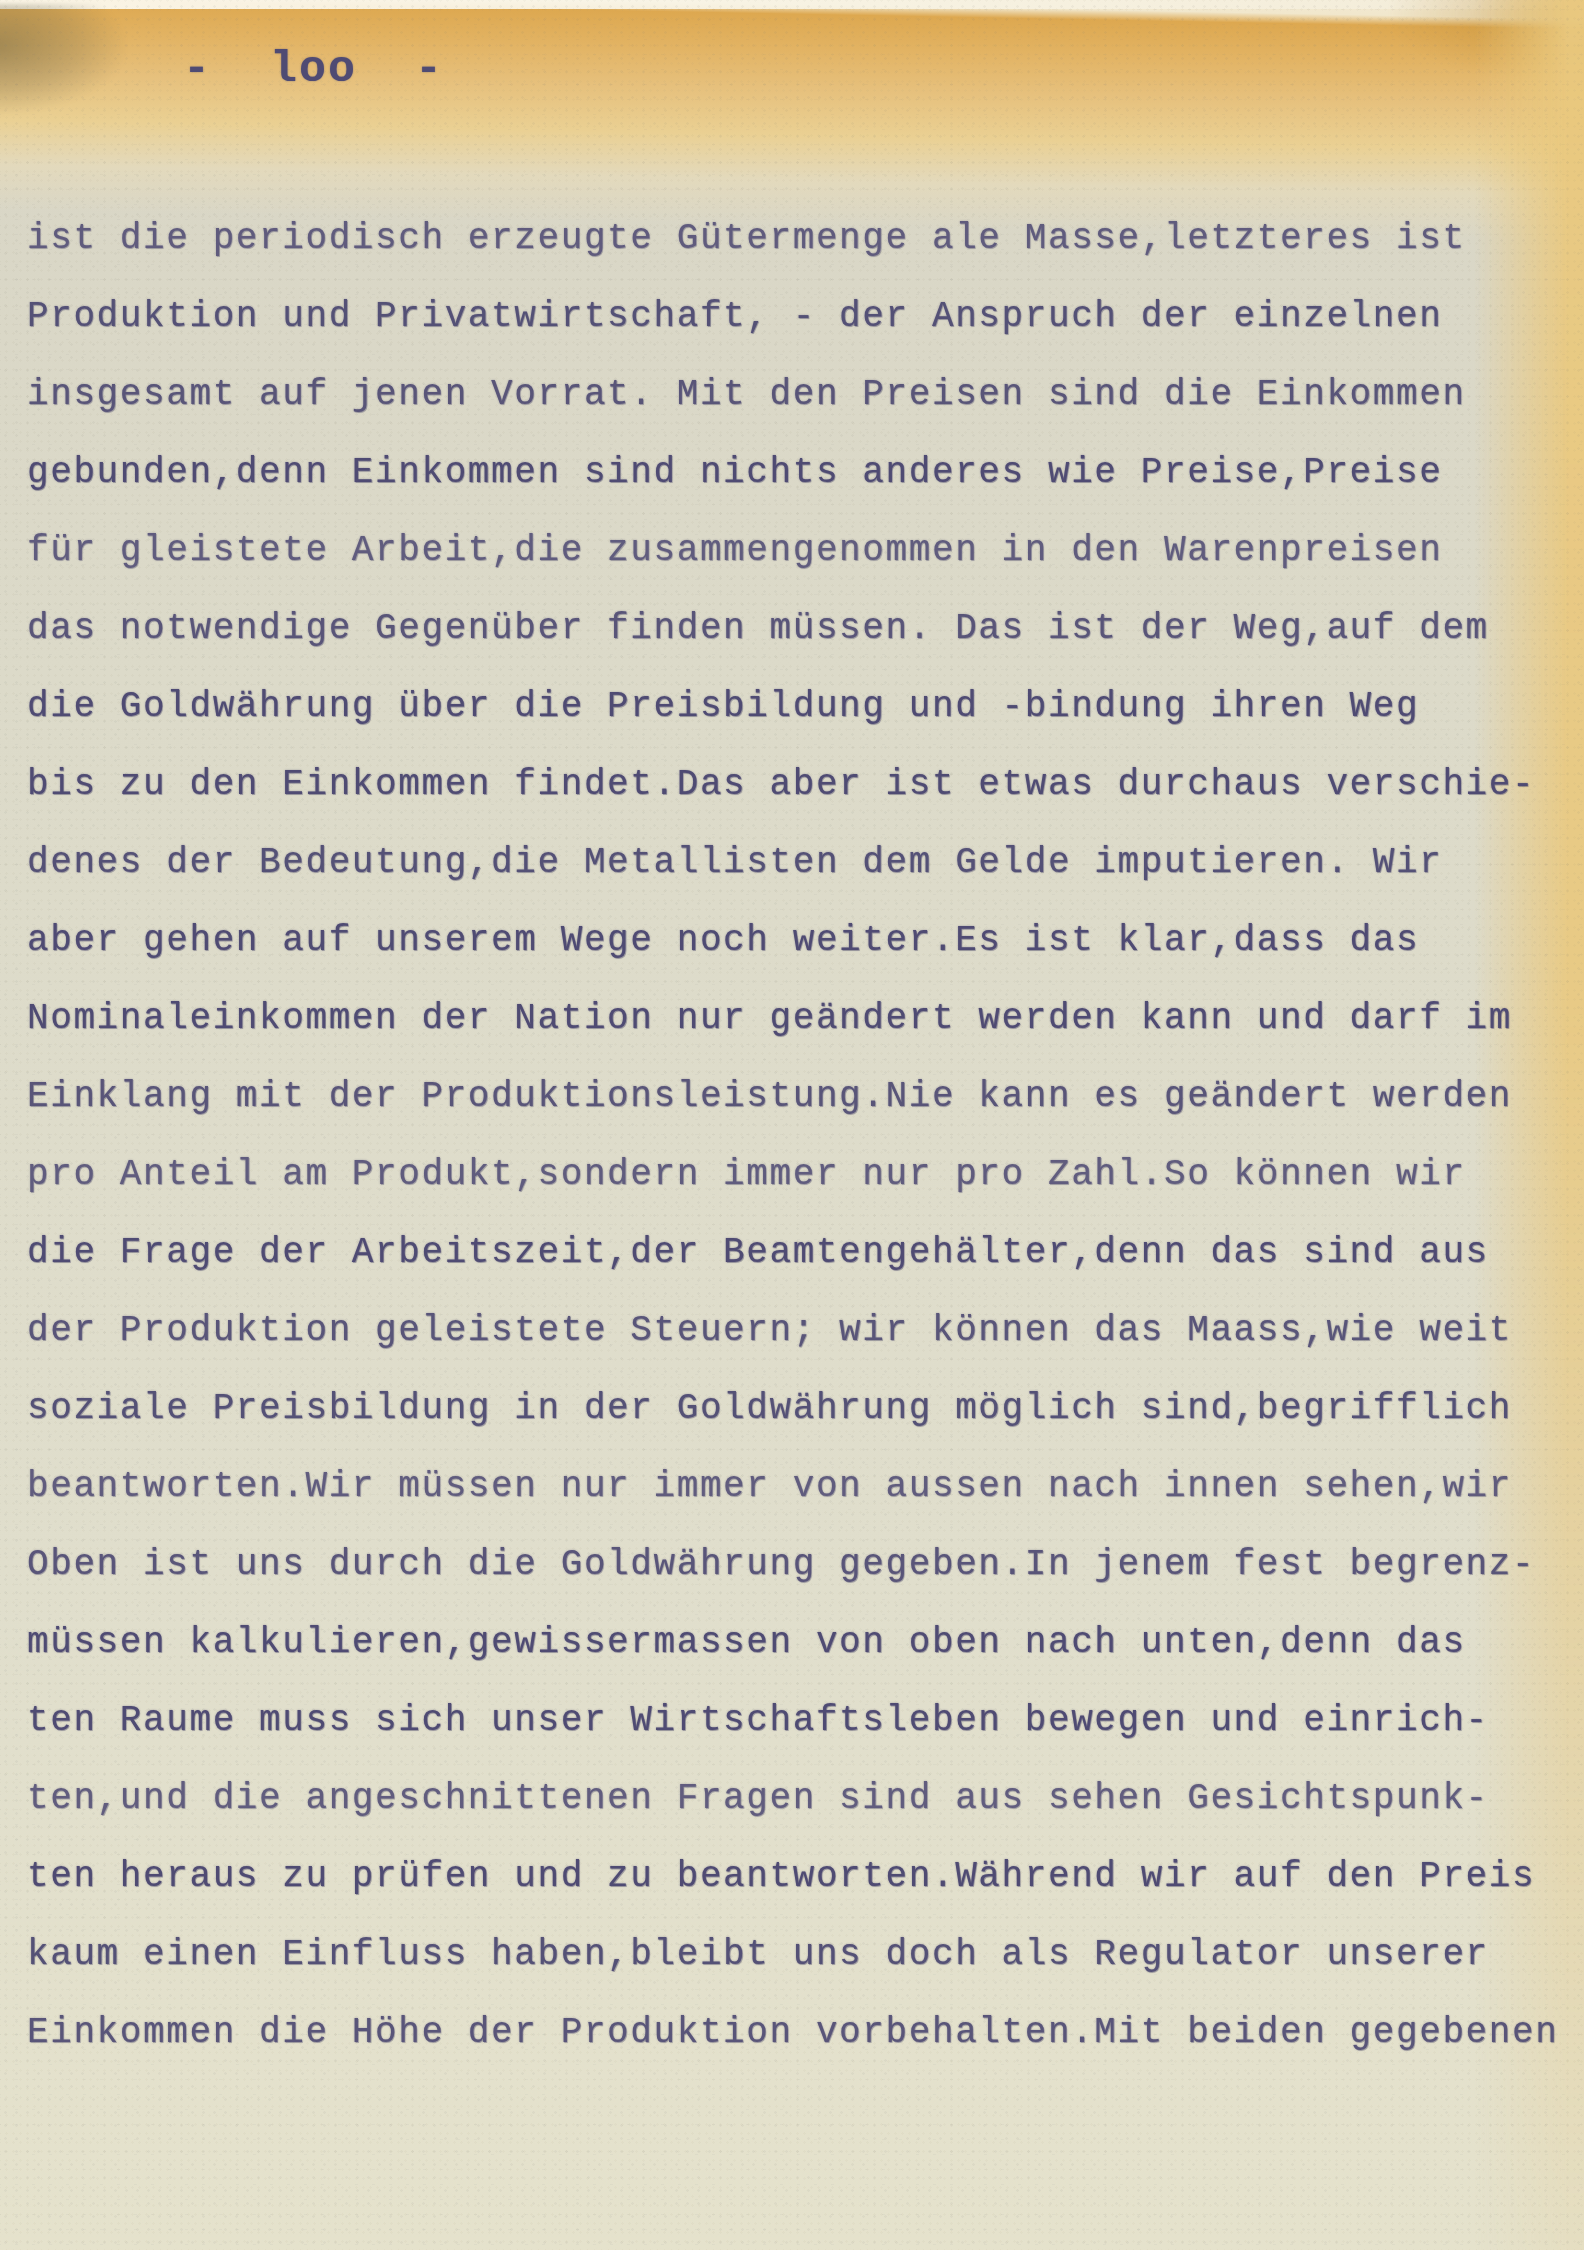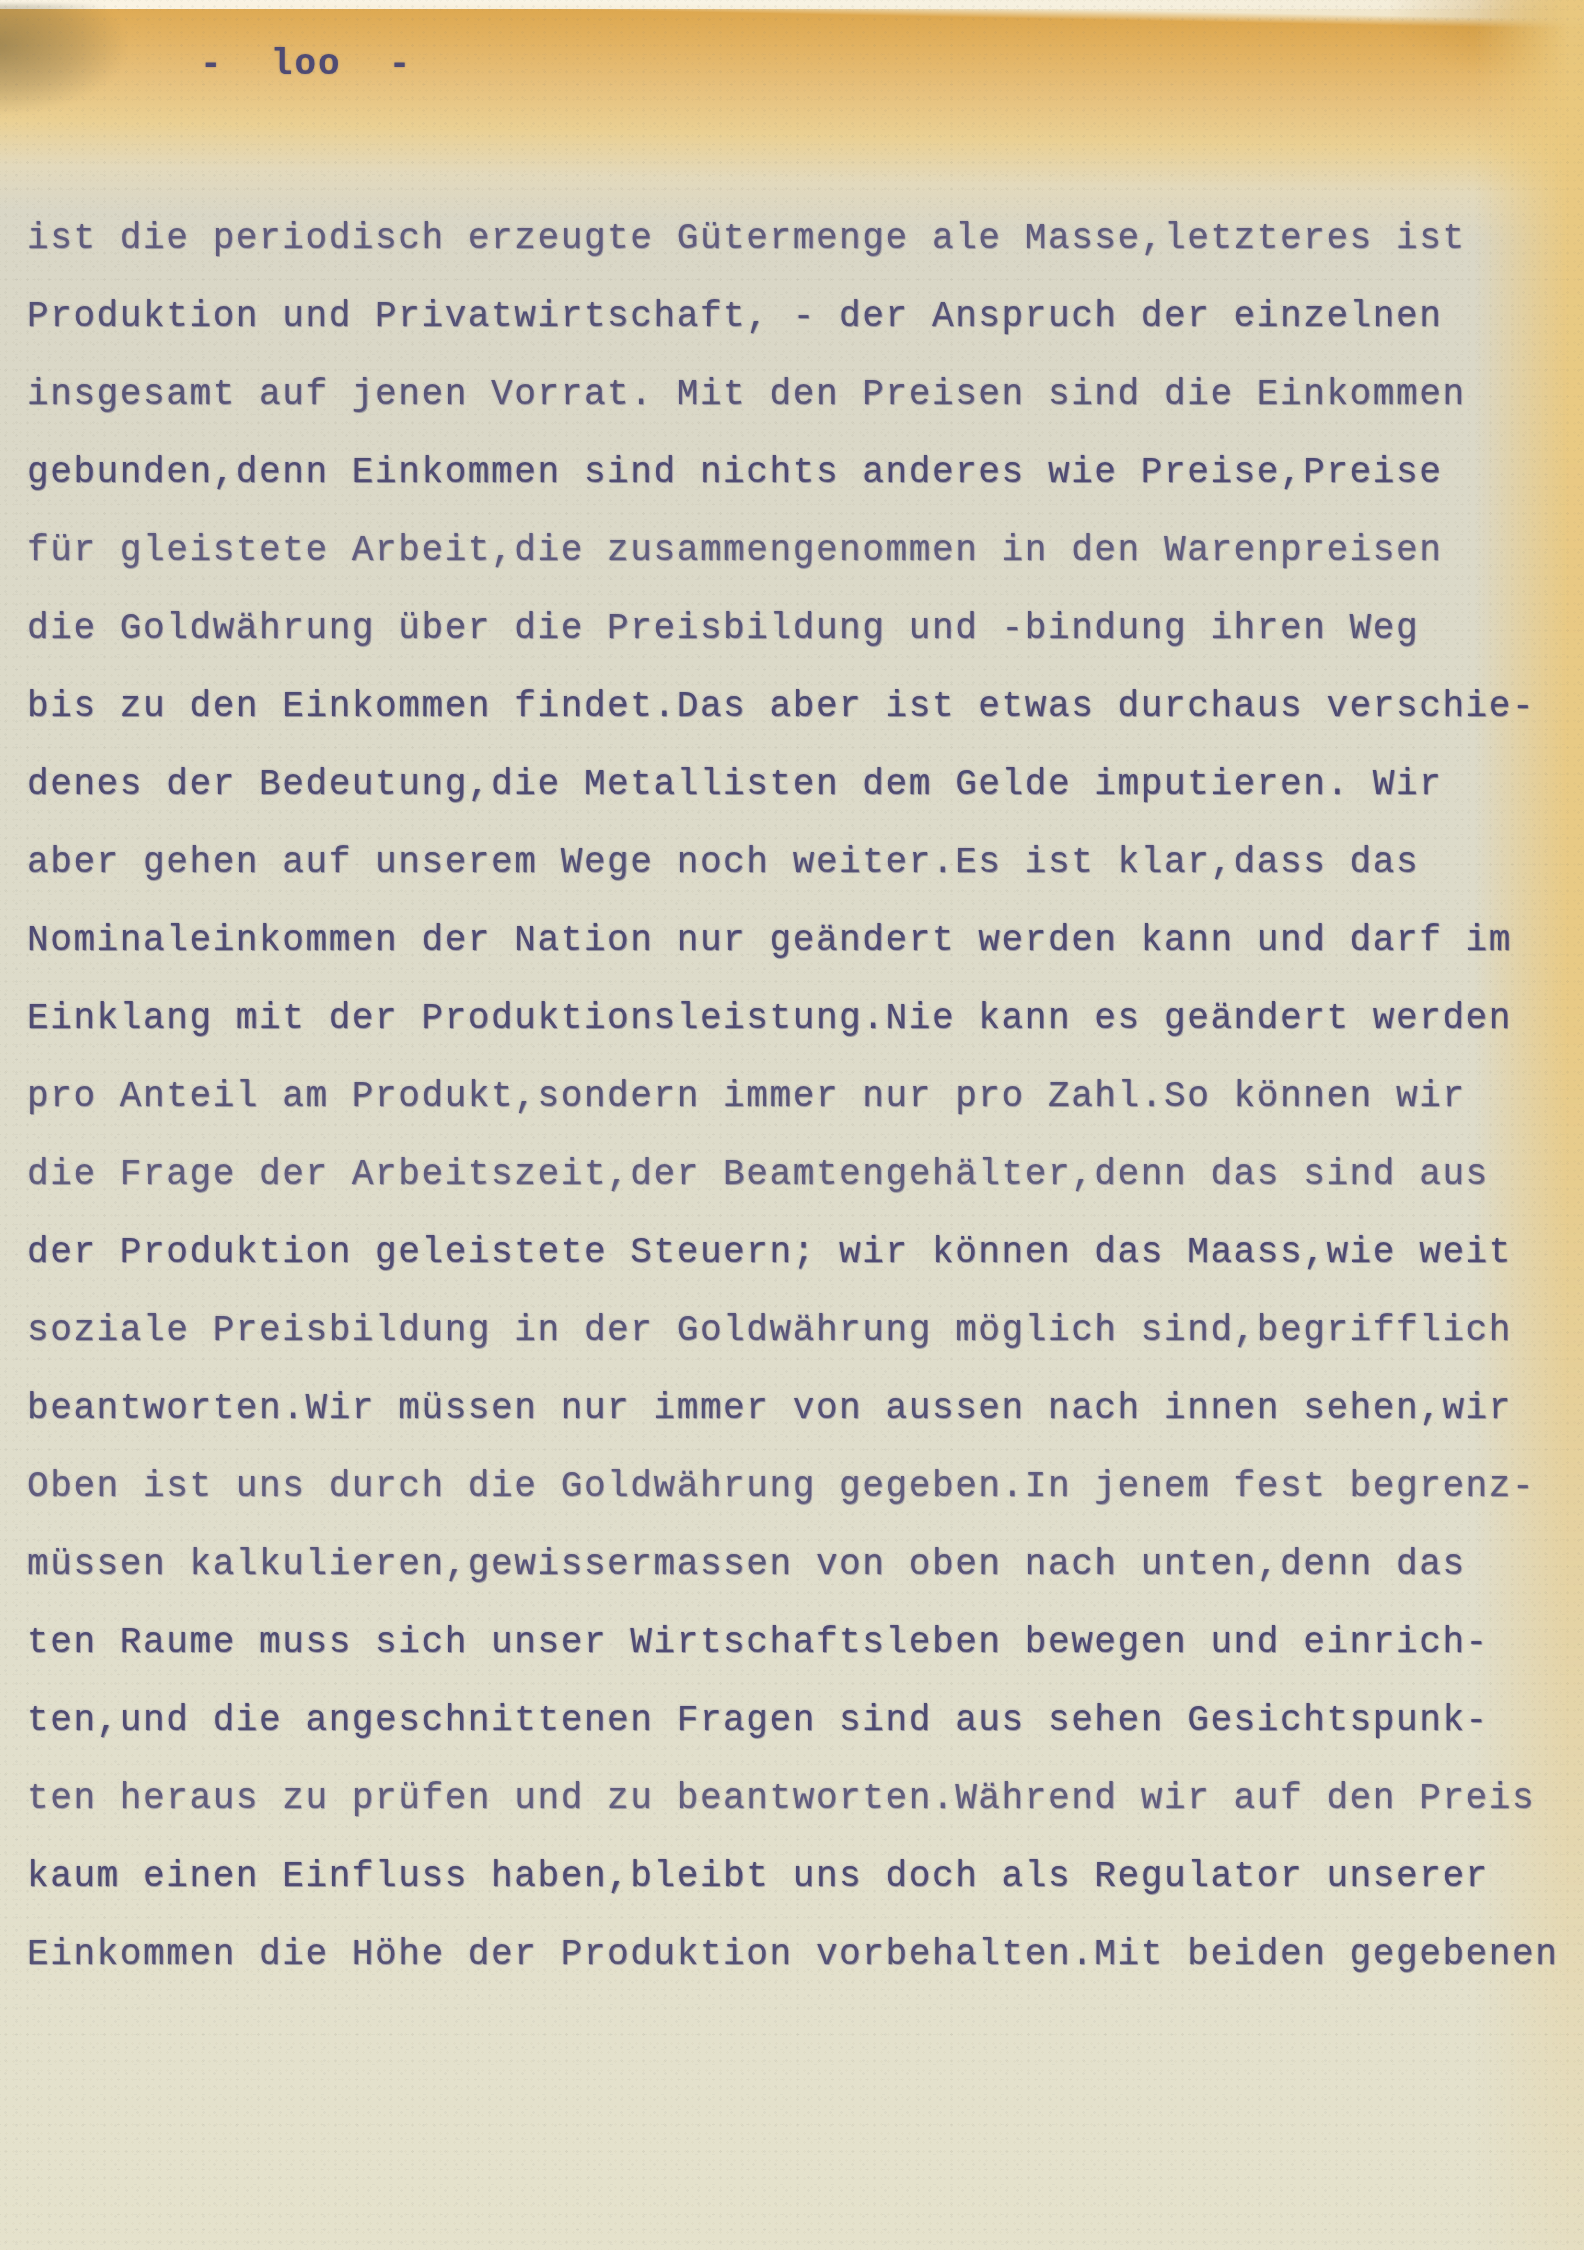--- a/index.html
+++ b/index.html
@@ -61,22 +61,22 @@
       rgba(233,200,126,0) 0%,rgba(233,200,126,0.55) 45%,
       var(--aged_edge,#e9c87e) 85%);
     -webkit-mask-image:linear-gradient(to bottom,
       rgba(0,0,0,0.95) 0%,rgba(0,0,0,0.9) 45%,
       rgba(0,0,0,0.45) 75%,rgba(0,0,0,0.12) 100%);
     mask-image:linear-gradient(to bottom,
       rgba(0,0,0,0.95) 0%,rgba(0,0,0,0.9) 45%,
       rgba(0,0,0,0.45) 75%,rgba(0,0,0,0.12) 100%);
   }
   .page-number{
-    position:absolute;left:200px;top:44px;
-    font-size:36px;font-weight:bold;letter-spacing:2px;
+    position:absolute;left:183px;top:44px;
+    font-size:45px;font-weight:bold;letter-spacing:2px;
     color:var(--ink,#4f4b73);
     text-shadow:0 0 2px rgba(79,75,115,0.55);
     white-space:pre;
   }
   .text-block{
     position:absolute;left:27px;top:200px;right:10px;
     filter:blur(0.3px);
   }
   .line{
     font-size:36px;font-weight:normal;line-height:78px;
@@ -102,20 +102,21 @@
   <div class="grain"></div>
 
   <div class="page-number">-  loo  -</div>
 
   <div class="text-block">
       <div class="line">ist die periodisch erzeugte Gütermenge ale Masse,letzteres ist</div>
       <div class="line">Produktion und Privatwirtschaft, - der Anspruch der einzelnen</div>
       <div class="line">insgesamt auf jenen Vorrat. Mit den Preisen sind die Einkommen</div>
       <div class="line">gebunden,denn Einkommen sind nichts anderes wie Preise,Preise</div>
       <div class="line">für gleistete Arbeit,die zusammengenommen in den Warenpreisen</div>
+      <div class="line">das notwendige Gegenüber finden müssen. Das ist der Weg,auf dem</div>
       <div class="line">die Goldwährung über die Preisbildung und -bindung ihren Weg</div>
       <div class="line">bis zu den Einkommen findet.Das aber ist etwas durchaus verschie-</div>
       <div class="line">denes der Bedeutung,die Metallisten dem Gelde imputieren. Wir</div>
       <div class="line">aber gehen auf unserem Wege noch weiter.Es ist klar,dass das</div>
       <div class="line">Nominaleinkommen der Nation nur geändert werden kann und darf im</div>
       <div class="line">Einklang mit der Produktionsleistung.Nie kann es geändert werden</div>
       <div class="line">pro Anteil am Produkt,sondern immer nur pro Zahl.So können wir</div>
       <div class="line">die Frage der Arbeitszeit,der Beamtengehälter,denn das sind aus</div>
       <div class="line">der Produktion geleistete Steuern; wir können das Maass,wie weit</div>
       <div class="line">soziale Preisbildung in der Goldwährung möglich sind,begrifflich</div>

